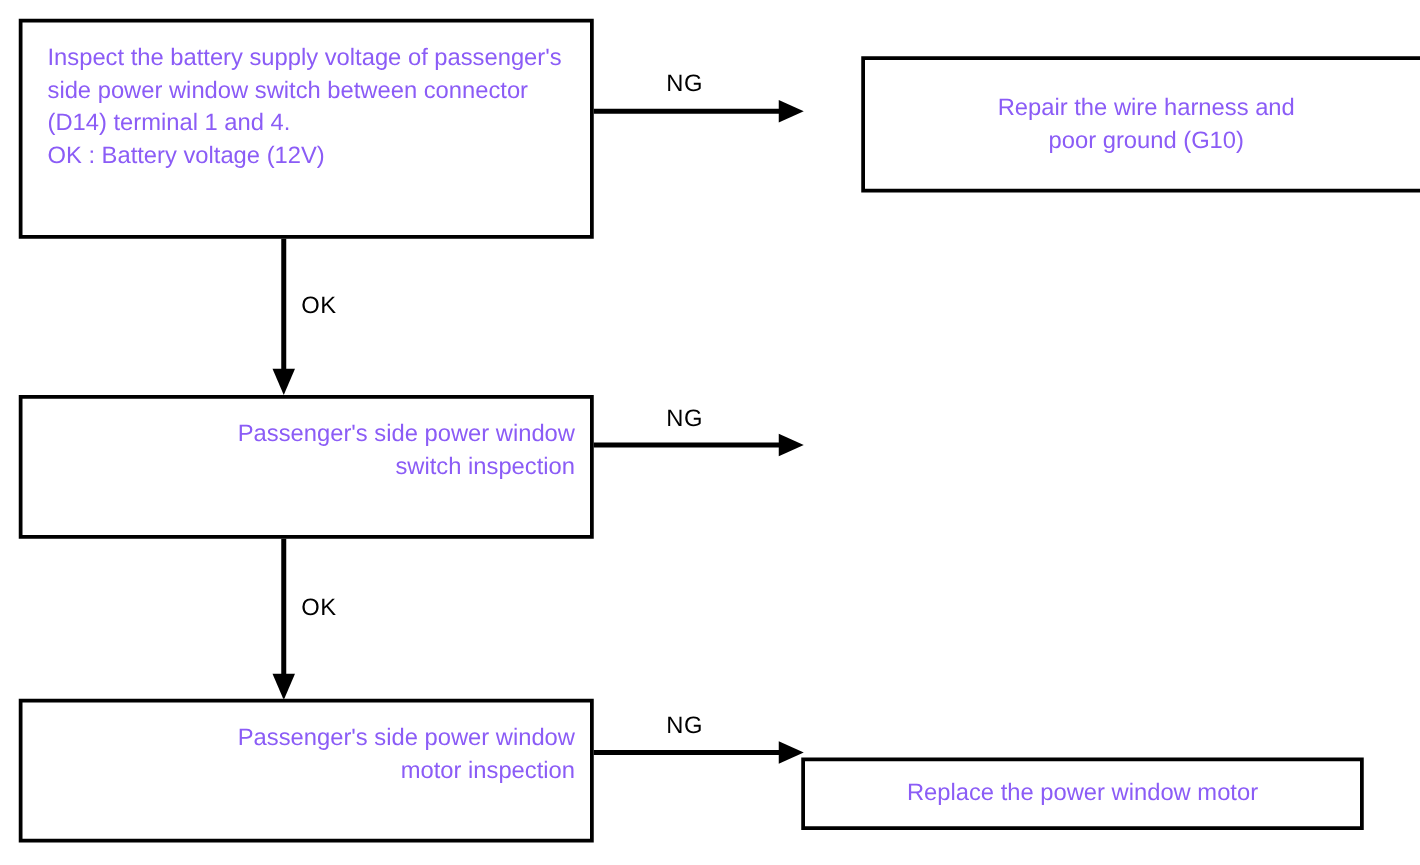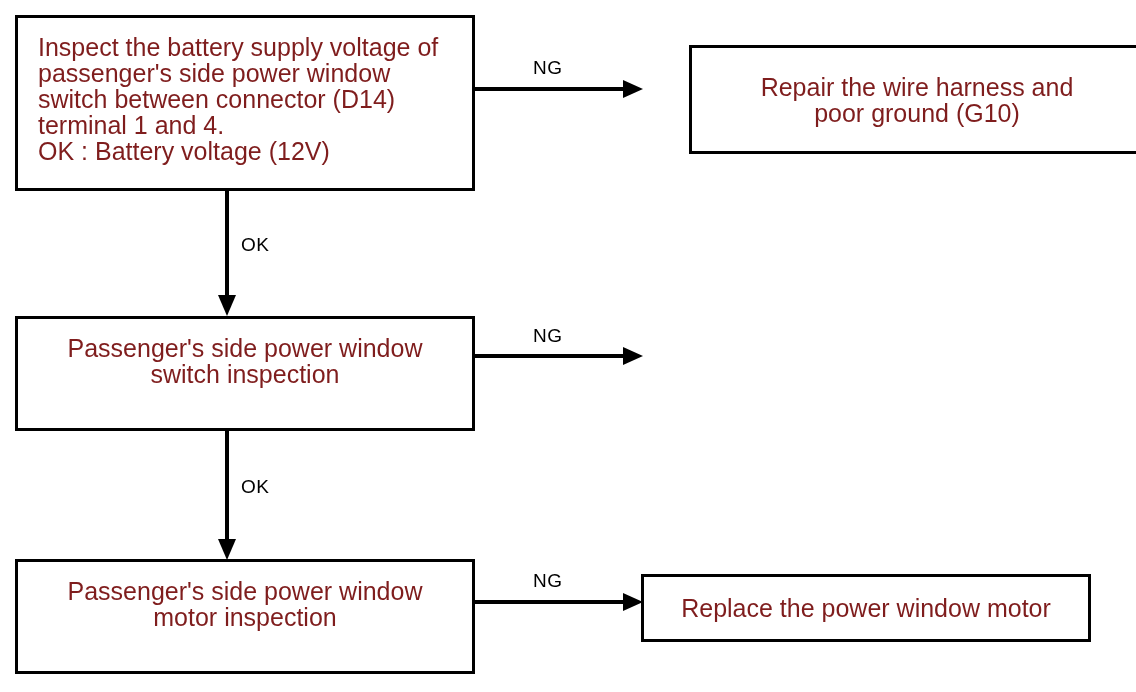--- a/index.html
+++ b/index.html
@@ -18,35 +18,35 @@
   }
 
   
   .node {
     position: absolute;
     box-sizing: border-box;
     border: 3px solid #000000;
     background: #ffffff;
   }
   .node-text {
-    font-size: 25px;
+    font-size: 19px;
     line-height: 26px;
-    color: #7f1d1d;
+    color: #8b5cf6;
     white-space: pre-line;
   }
   
   .step .node-text {
     position: absolute;
     top: 16px;
     left: 20px;
     right: 12px;
     text-align: left;
   }
   .step.centered .node-text {
-    text-align: center;
+    text-align: right;
     left: 12px;
     right: 12px;
   }
   
   .remedy {
     display: flex;
     align-items: center;
     justify-content: center;
   }
   .remedy .node-text {
@@ -130,17 +130,17 @@
   </div>
 
   <div class="conn" style="left:475px; top:585px; width:170px; height:34px;">
     <svg width="170" height="34" viewBox="0 0 170 34">
       <line x1="0" y1="17" x2="152" y2="17" stroke="#000000" stroke-width="4"></line>
       <polygon points="148,8 168,17 148,26" fill="#000000"></polygon>
     </svg>
   </div>
   <div class="edge-label" style="left:533px; top:570px;">NG</div>
 
-  <div class="node remedy" style="left:641px; top:574px; width:450px; height:68px;">
+  <div class="node remedy" style="left:641px; top:606px; width:450px; height:58px;">
     <div class="node-text">Replace the power window motor</div>
   </div>
 
 </div>
 
 </body></html>

